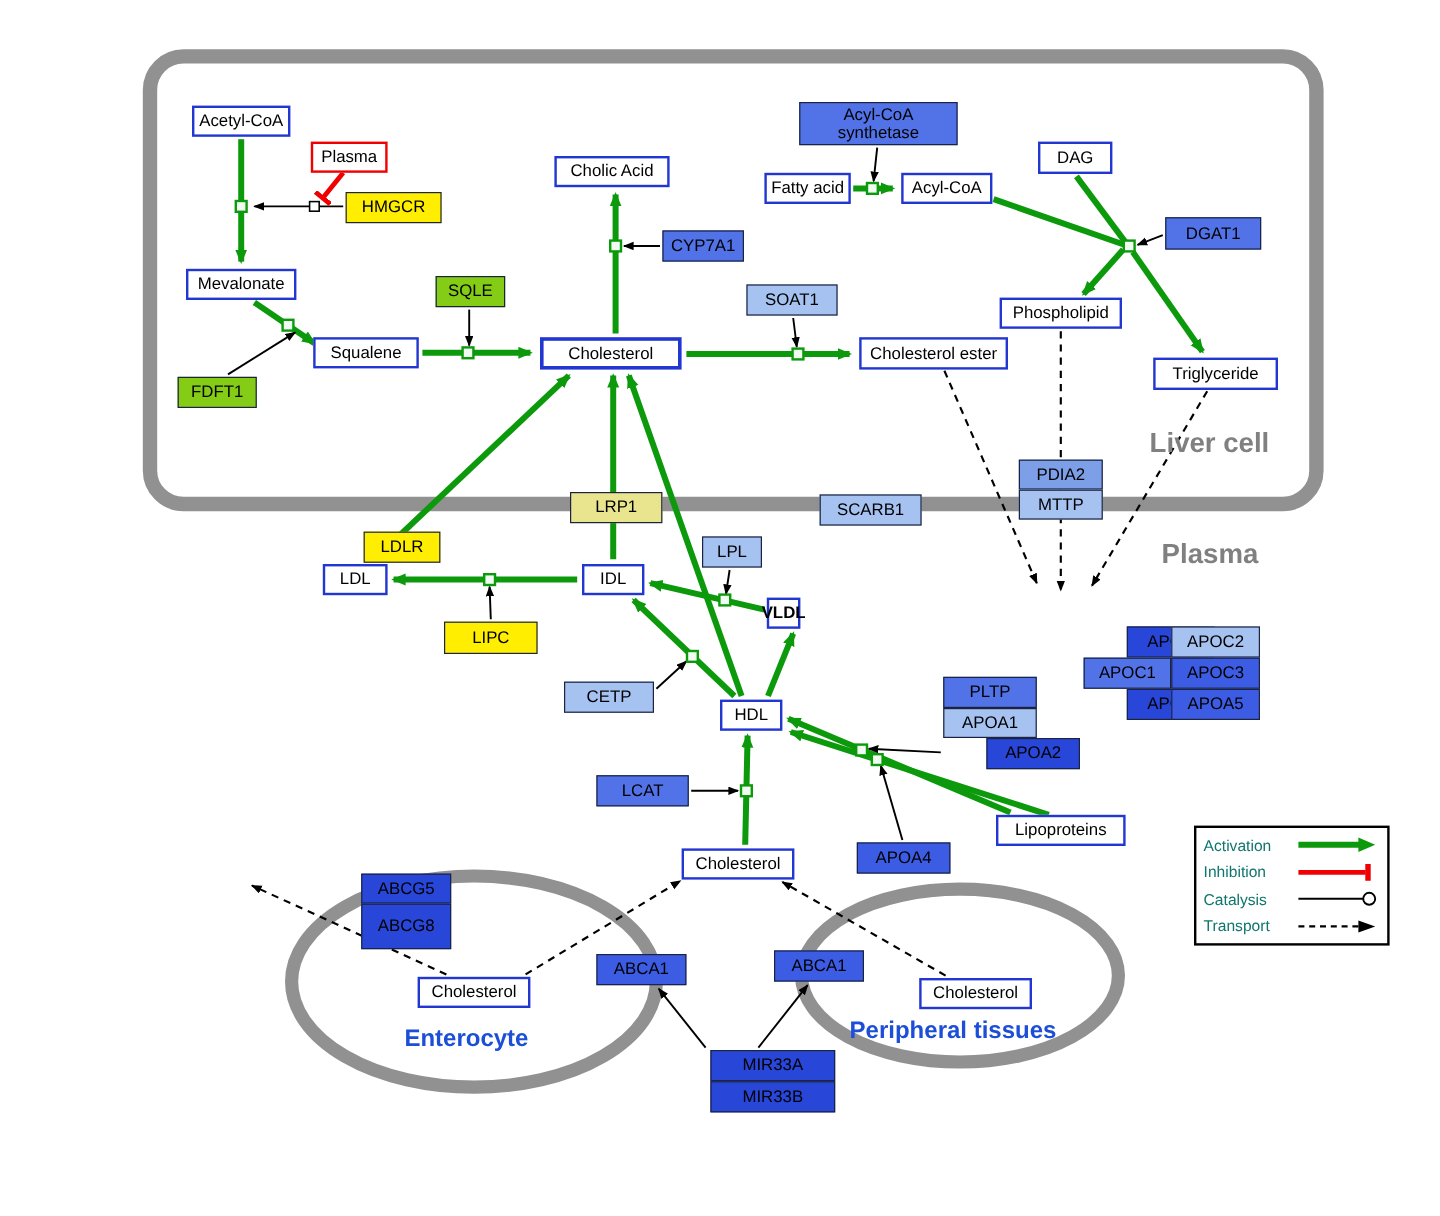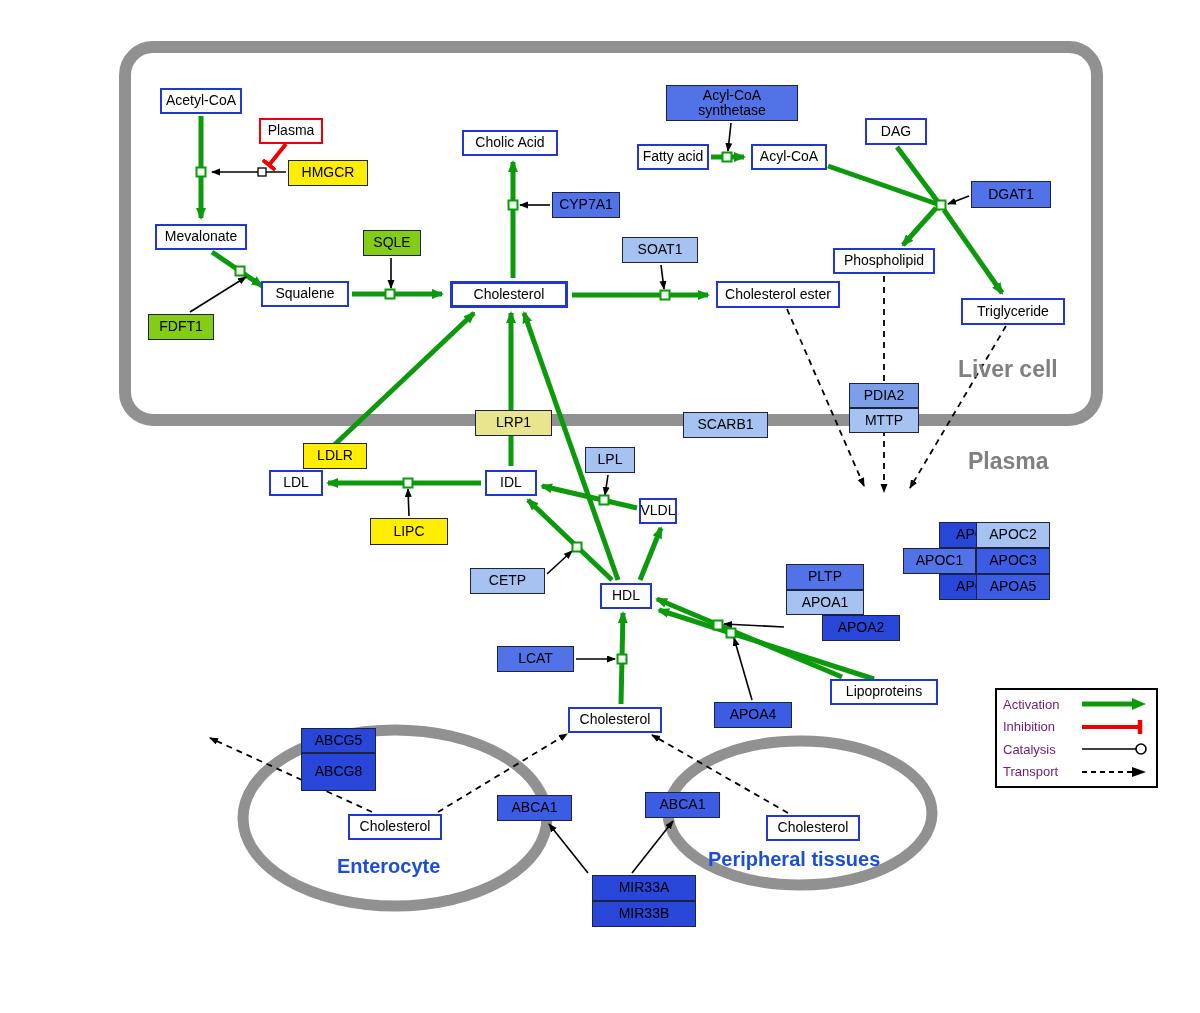--- a/index.html
+++ b/index.html
@@ -24,21 +24,21 @@
   .blue-light{background:#a5c2f0;}
   .region-label{position:absolute;font-weight:bold;color:#808080;background:transparent;}
   .lbl-big{font-size:23px;}
   .lbl-mid{font-size:20px;color:#1d4ed8;}
   #legend{
     position:absolute;left:995px;top:688px;width:163px;height:100px;
     border:2px solid #000;background:#fff;box-sizing:border-box;
     display:flex;flex-direction:column;justify-content:space-around;padding:3px 6px;
   }
   .legend-row{display:flex;align-items:center;justify-content:space-between;height:20px;}
-  .legend-row span{font-size:13px;color:#701a75;}
+  .legend-row span{font-size:13px;color:#0f766e;}
 </style>
 </head>
 <body>
 
 <div id="canvas">
 
   <svg class="layer" width="1200" height="1013">
     <defs>
       <marker id="ag" markerUnits="userSpaceOnUse" markerWidth="14" markerHeight="12" refX="10" refY="5" orient="auto">
         <path d="M0,0 L12,5 L0,10 Z" fill="#0c9a0c"></path>
@@ -157,21 +157,21 @@
   <div class="node gene blue-mlight" style="left:849px;top:383px;width:70px;height:25px;">PDIA2</div>
   <div class="node gene blue-light" style="left:849px;top:408px;width:70px;height:25px;">MTTP</div>
 
   <div class="node gene yellow" style="left:303px;top:410px;width:64px;height:26px;margin-top:33px;">LDLR</div>
   <div class="node gene paleyellow2" style="left:475px;top:410px;width:77px;height:26px;">LRP1</div>
   <div class="node gene blue-light" style="left:683px;top:412px;width:85px;height:26px;">SCARB1</div>
 
   <div class="node metab" style="left:269px;top:470px;width:54px;height:26px;">LDL</div>
   <div class="node metab" style="left:485px;top:470px;width:52px;height:26px;">IDL</div>
   <div class="node gene blue-light" style="left:585px;top:447px;width:50px;height:26px;">LPL</div>
-  <div class="node metab" style="left:639px;top:498px;width:38px;height:26px;">VLDL</div>
+  <div class="node metab" style="left:639px;top:498px;width:28px;height:26px;font-weight:bold;">VLDL</div>
   <div class="node gene yellow" style="left:370px;top:518px;width:78px;height:27px;">LIPC</div>
   <div class="node gene blue-light" style="left:470px;top:568px;width:75px;height:26px;">CETP</div>
   <div class="node metab" style="left:600px;top:583px;width:52px;height:26px;">HDL</div>
 
   <div class="node gene blue-med" style="left:786px;top:564px;width:78px;height:26px;">PLTP</div>
   <div class="node gene blue-light" style="left:786px;top:590px;width:78px;height:25px;">APOA1</div>
   <div class="node gene blue-dark" style="left:786px;top:615px;width:78px;height:26px;">APOA2</div>
 
   <div class="node gene blue-dark" style="left:903px;top:522px;width:73px;height:26px;">APOE</div>
   <div class="node gene blue-light" style="left:976px;top:522px;width:74px;height:26px;">APOC2</div>

